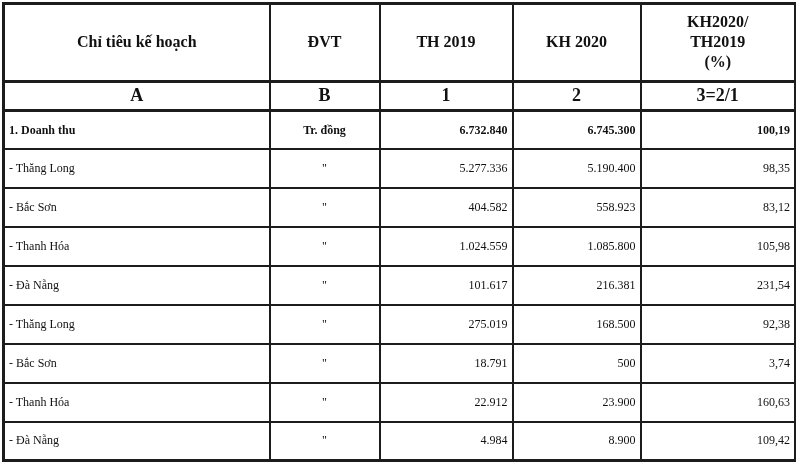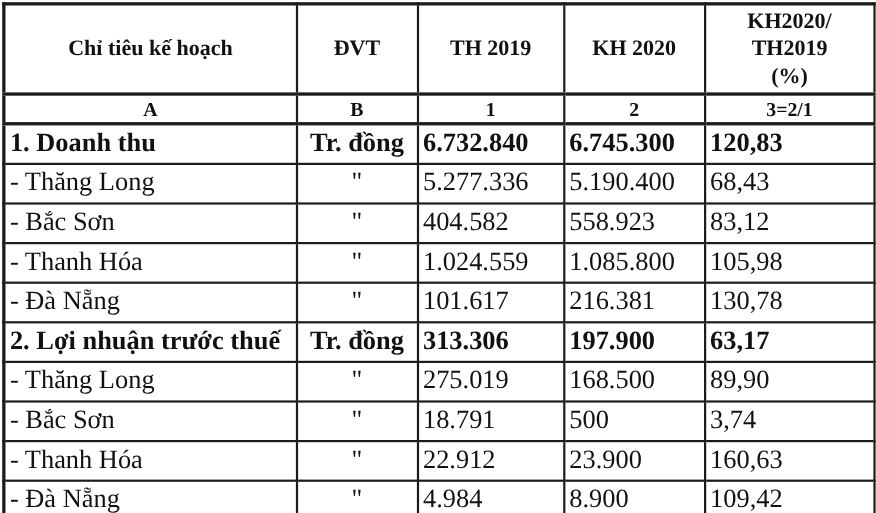--- a/index.html
+++ b/index.html
@@ -31,55 +31,56 @@
     border-width: 3px;
   }
   col.c-label { width: 266px; }
   col.c-unit  { width: 110px; }
   col.c-th    { width: 133px; }
   col.c-kh    { width: 128px; }
   col.c-ratio { width: 155px; }
 
   tr.header-titles th {
     font-weight: bold;
-    font-size: 20px;
+    font-size: 16px;
     text-align: center;
     vertical-align: middle;
     padding: 2px 4px;
     line-height: 1.25;
     border-bottom-width: 3px;
   }
   tr.header-titles { height: 72px; }
 
   tr.header-codes td {
     font-weight: bold;
     font-size: 18px;
     text-align: center;
     vertical-align: middle;
     padding: 1px 4px;
     border-bottom-width: 3px;
   }
   tr.header-codes { height: 27px; }
 
   tr.data-row { height: 36px; }
   tr.data-row td {
-    font-size: 24px;
+    font-size: 12px;
     vertical-align: middle;
     padding: 2px 4px;
   }
   td.cell-label {
     text-align: left;
     padding-left: 11px;
   }
   td.cell-unit {
     text-align: center;
     font-size: 16px;
     margin-left: 48px;
   }
   td.cell-num {
+    text-align: right;
     padding-right: 16px;
   }
   tr.bold-row td {
     font-weight: bold;
   }
   .ratio-head-line { display: block; }
 </style>
 </head>
 <body>
 
@@ -110,63 +111,56 @@
         <td>1</td>
         <td>2</td>
         <td>3=2/1</td>
       </tr>
 
       <tr class="data-row bold-row">
         <td class="cell-label">1. Doanh thu</td>
         <td class="cell-unit">Tr. đồng</td>
         <td class="cell-num">6.732.840</td>
         <td class="cell-num">6.745.300</td>
-        <td class="cell-num">120,83</td>
+        <td class="cell-num">100,19</td>
       </tr>
       <tr class="data-row">
         <td class="cell-label">- Thăng Long</td>
         <td class="cell-unit">"</td>
         <td class="cell-num">5.277.336</td>
         <td class="cell-num">5.190.400</td>
-        <td class="cell-num">68,43</td>
+        <td class="cell-num">98,35</td>
       </tr>
       <tr class="data-row">
         <td class="cell-label">- Bắc Sơn</td>
         <td class="cell-unit">"</td>
         <td class="cell-num">404.582</td>
         <td class="cell-num">558.923</td>
         <td class="cell-num">83,12</td>
       </tr>
       <tr class="data-row">
         <td class="cell-label">- Thanh Hóa</td>
         <td class="cell-unit">"</td>
         <td class="cell-num">1.024.559</td>
         <td class="cell-num">1.085.800</td>
         <td class="cell-num">105,98</td>
       </tr>
       <tr class="data-row">
         <td class="cell-label">- Đà Nẵng</td>
         <td class="cell-unit">"</td>
         <td class="cell-num">101.617</td>
         <td class="cell-num">216.381</td>
-        <td class="cell-num">130,78</td>
-      </tr>
-      <tr class="data-row bold-row">
-        <td class="cell-label">2. Lợi nhuận trước thuế</td>
-        <td class="cell-unit">Tr. đồng</td>
-        <td class="cell-num">313.306</td>
-        <td class="cell-num">197.900</td>
-        <td class="cell-num">63,17</td>
+        <td class="cell-num">231,54</td>
       </tr>
       <tr class="data-row">
         <td class="cell-label">- Thăng Long</td>
         <td class="cell-unit">"</td>
         <td class="cell-num">275.019</td>
         <td class="cell-num">168.500</td>
-        <td class="cell-num">89,90</td>
+        <td class="cell-num">92,38</td>
       </tr>
       <tr class="data-row">
         <td class="cell-label">- Bắc Sơn</td>
         <td class="cell-unit">"</td>
         <td class="cell-num">18.791</td>
         <td class="cell-num">500</td>
         <td class="cell-num">3,74</td>
       </tr>
       <tr class="data-row">
         <td class="cell-label">- Thanh Hóa</td>

